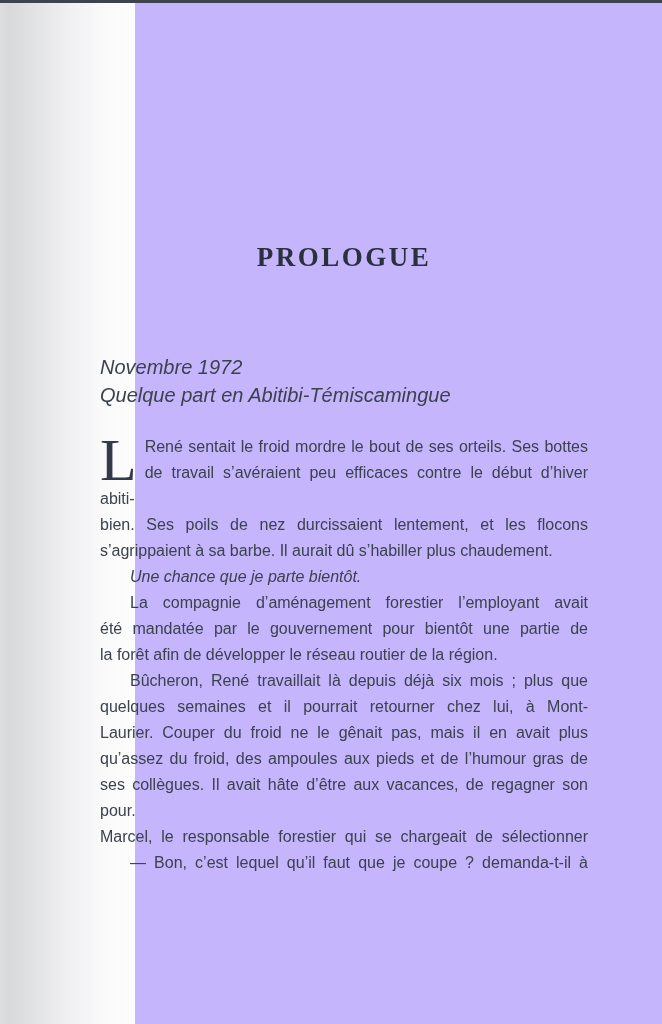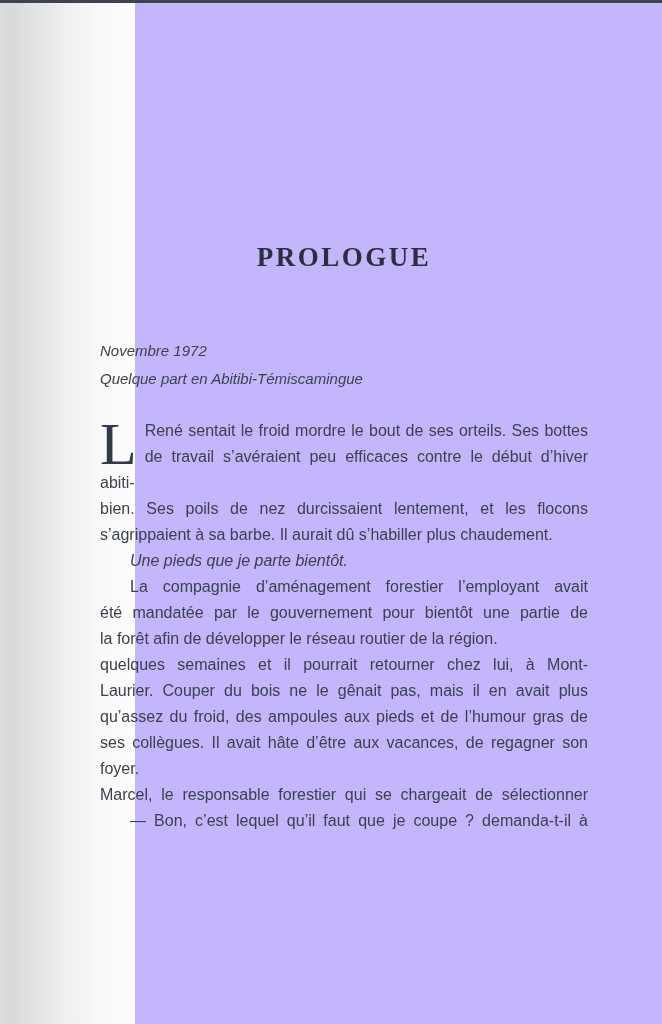--- a/index.html
+++ b/index.html
@@ -45,23 +45,23 @@
     margin: 238px 0 0 0;
     font-family: "Liberation Serif", serif;
     font-weight: bold;
     font-size: 27px;
     line-height: 32px;
     letter-spacing: 2.5px;
     text-align: center;
     color: #2b313c;
   }
   .epigraph {
-    margin-top: 64px;
+    margin-top: 80px;
     font-style: italic;
-    font-size: 15px;
+    font-size: 20px;
     line-height: 28px;
     color: #3c424c;
   }
   .body-text {
     margin-top: 25px;
     font-size: 16px;
     line-height: 26px;
     color: #3c424c;
   }
   .paragraph { margin: 0; }
@@ -97,33 +97,34 @@
     </div>
     <div class="body-text">
         <div class="paragraph">
           <span class="dropcap">L</span>
           <div class="line">René sentait le froid mordre le bout de ses orteils. Ses bottes</div>
           <div class="line">de travail s’avéraient peu efficaces contre le début d’hiver abiti-</div>
           <div class="line">bien. Ses poils de nez durcissaient lentement, et les flocons</div>
           <div class="line last">s’agrippaient à sa barbe. Il aurait dû s’habiller plus chaudement.</div>
         </div>
         <div class="paragraph italic">
-          <div class="line last indent">Une pieds que je parte bientôt.</div>
+          <div class="line last indent">Une chance que je parte bientôt.</div>
         </div>
         <div class="paragraph">
           <div class="line indent">La compagnie d’aménagement forestier l’employant avait</div>
           <div class="line">été mandatée par le gouvernement pour bientôt une partie de</div>
           <div class="line last">la forêt afin de développer le réseau routier de la région.</div>
         </div>
         <div class="paragraph">
+          <div class="line indent">Bûcheron, René travaillait là depuis déjà six mois ; plus que</div>
           <div class="line">quelques semaines et il pourrait retourner chez lui, à Mont-</div>
-          <div class="line">Laurier. Couper du bois ne le gênait pas, mais il en avait plus</div>
+          <div class="line">Laurier. Couper du froid ne le gênait pas, mais il en avait plus</div>
           <div class="line">qu’assez du froid, des ampoules aux pieds et de l’humour gras de</div>
           <div class="line">ses collègues. Il avait hâte d’être aux vacances, de regagner son</div>
-          <div class="line last">foyer.</div>
+          <div class="line last">pour.</div>
         </div>
         <div class="paragraph">
           <div class="line">Marcel, le responsable forestier qui se chargeait de sélectionner</div>
           <div class="line indent">— Bon, c’est lequel qu’il faut que je coupe ? demanda-t-il à</div>
         </div>
       </div>
   </div>
 </div>
 
 </body></html>

